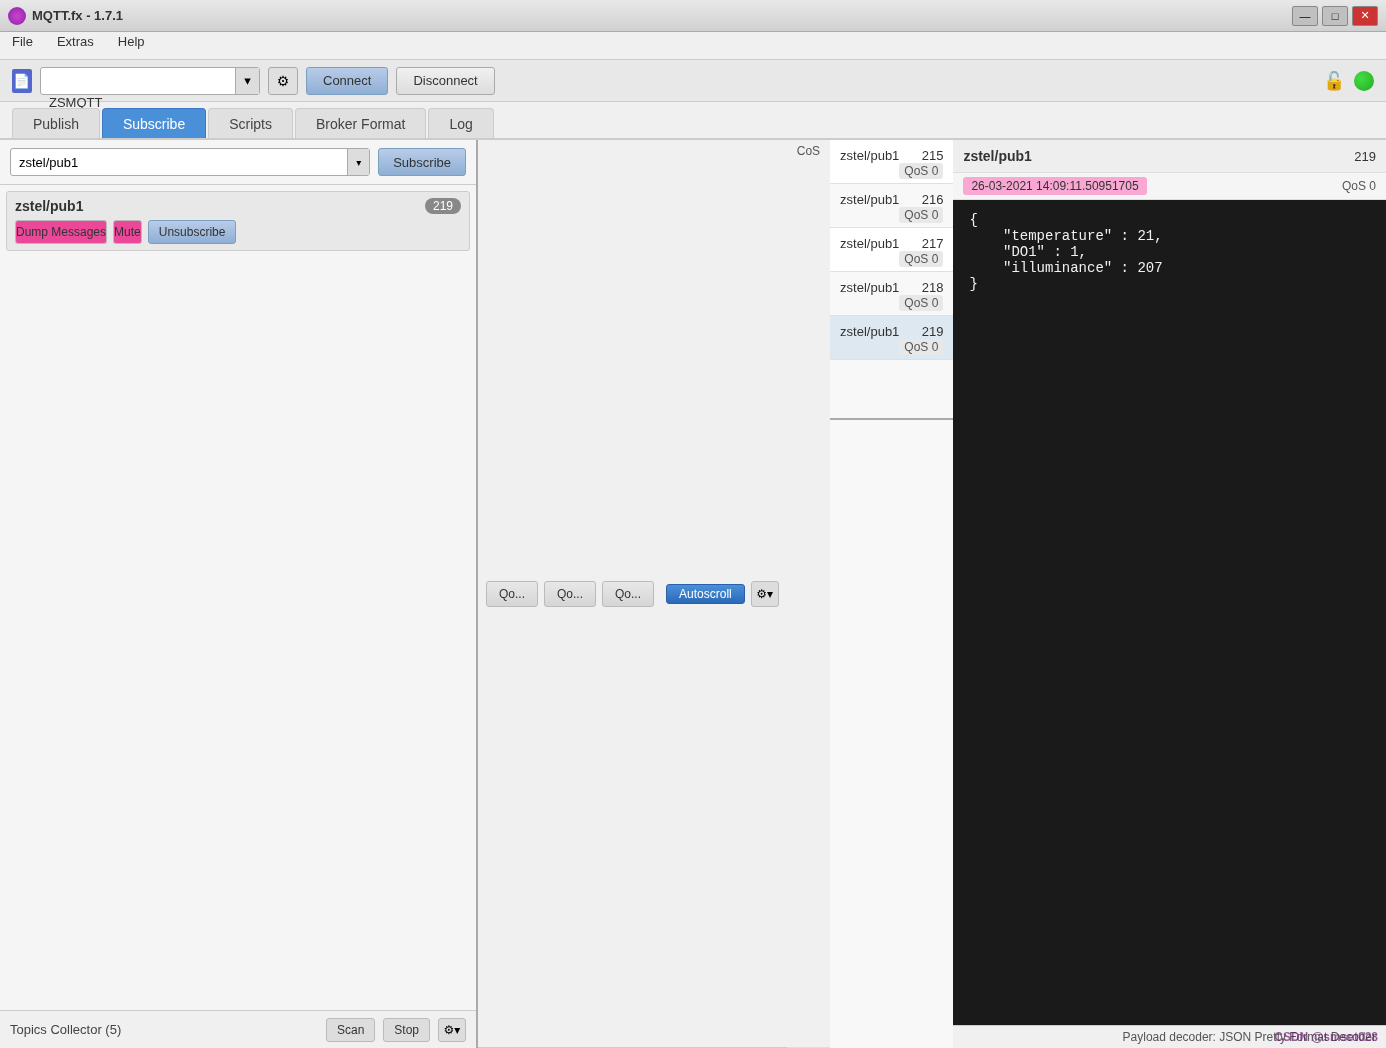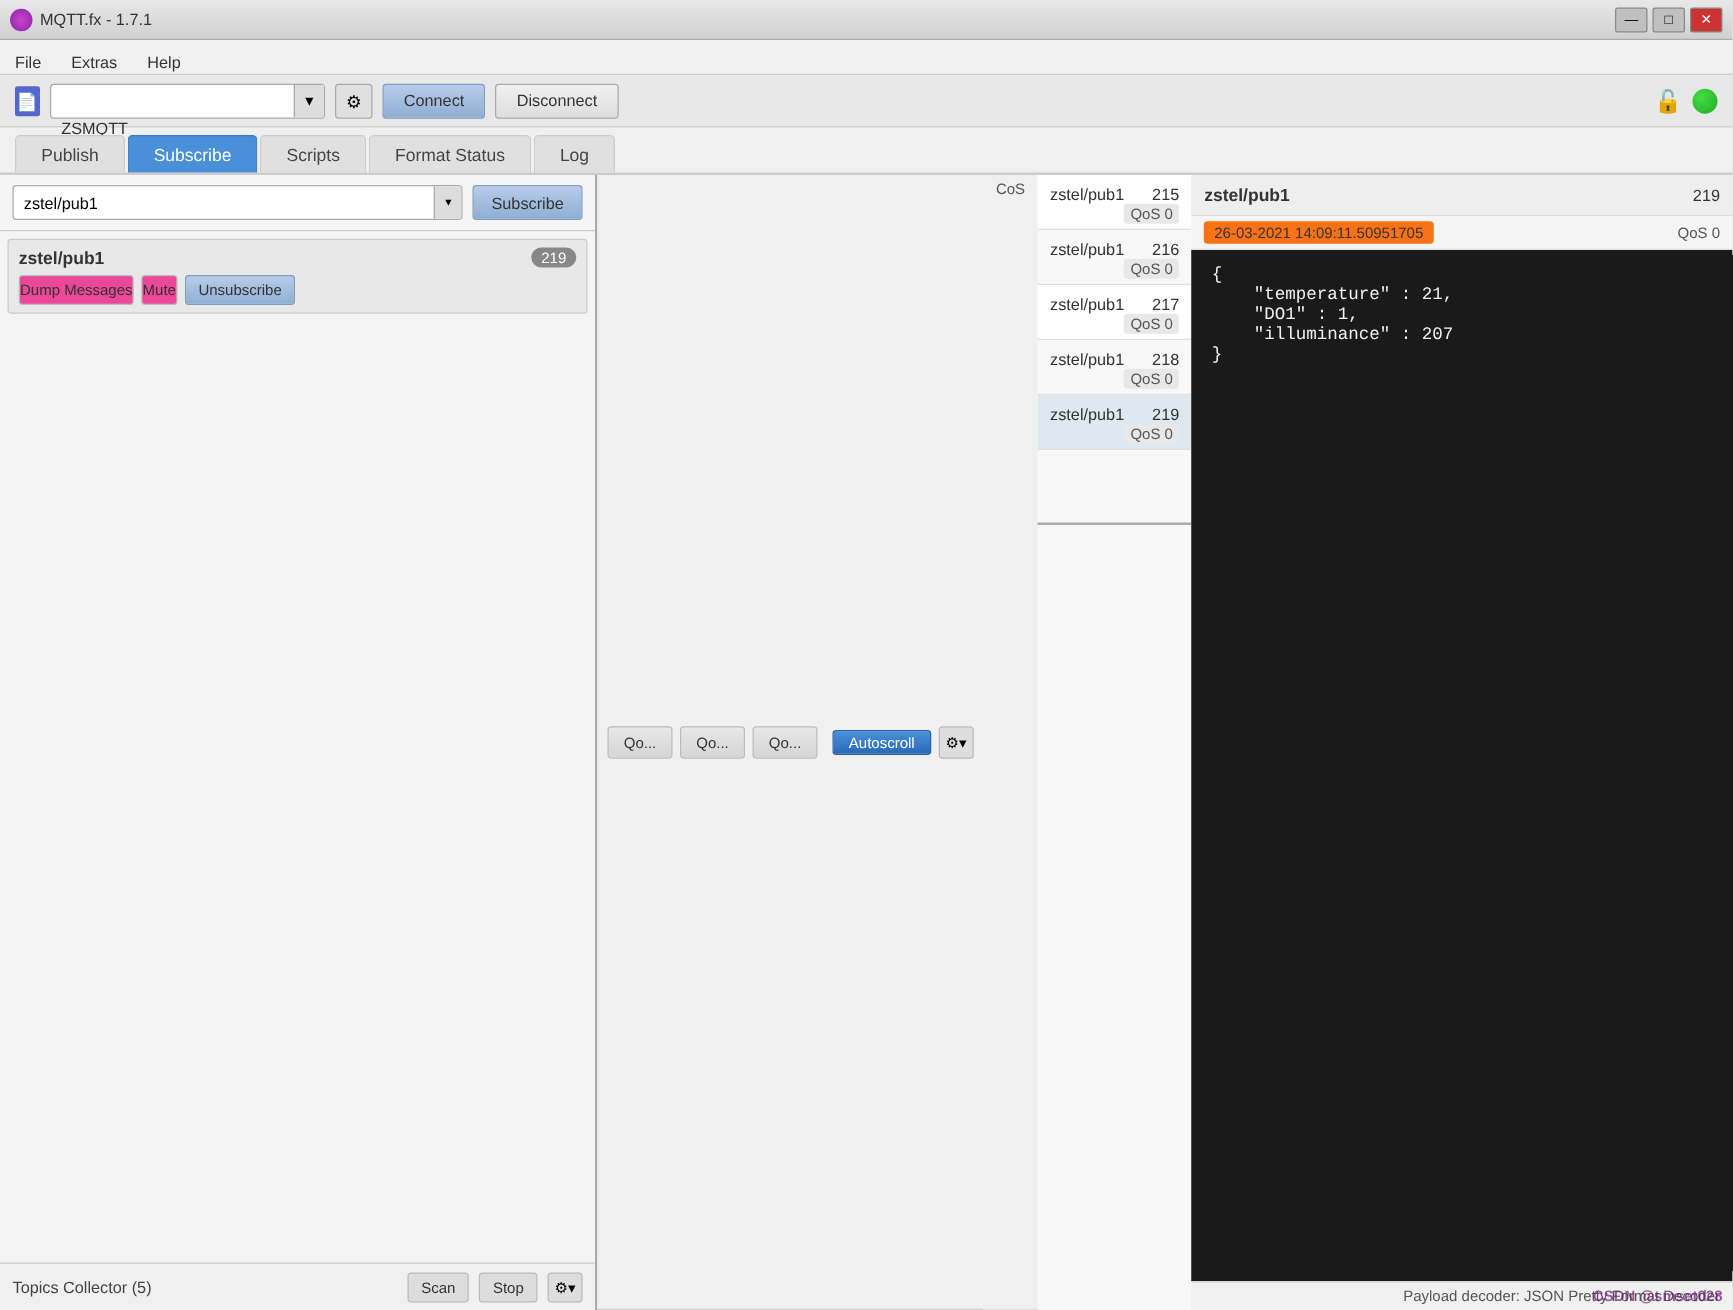--- a/index.html
+++ b/index.html
@@ -28,21 +28,21 @@
       gap: 6px;
     }
     .title-icon {
       width: 18px;
       height: 18px;
       background: radial-gradient(circle, #cc44cc, #8822aa);
       border-radius: 50%;
     }
     .title-text {
       font-size: 13px;
-      font-weight: normal;
+      font-weight: bold;
       color: #333;
       text-align: center;
     }
     .title-controls {
       display: flex;
       gap: 4px;
     }
     .title-btn {
       width: 26px;
       height: 20px;
@@ -55,21 +55,21 @@
       font-size: 11px;
       cursor: pointer;
     }
     .title-btn.close { background: #cc3333; color: white; }
 
     
     .menu-bar {
       background: #f0f0f0;
       height: 28px;
       display: flex;
-      align-items: flex-end;
+      align-items: flex-start;
       padding: 0 8px;
       border-bottom: 1px solid #ccc;
       gap: 16px;
     }
     .menu-item {
       font-size: 13px;
       color: #333;
       cursor: pointer;
       padding: 2px 4px;
     }
@@ -465,21 +465,21 @@
     }
     .detail-timestamp-row {
       display: flex;
       justify-content: space-between;
       align-items: center;
       padding: 4px 10px;
       background: #f5f5f5;
       border-bottom: 1px solid #ddd;
     }
     .detail-timestamp {
-      background: #f97316;
+      background: #f9a8d4;
       border-radius: 3px;
       padding: 2px 8px;
       font-size: 12px;
       color: #333;
     }
     .detail-qos {
       font-size: 12px;
       color: #555;
     }
     .detail-payload {
@@ -546,21 +546,21 @@
   <button class="disconnect-btn">Disconnect</button>
   <div class="toolbar-spacer"></div>
   <span class="lock-icon">🔓</span>
   <div class="status-dot"></div>
 </div>
 
 <div class="tabs">
   <div class="tab">Publish</div>
   <div class="tab active">Subscribe</div>
   <div class="tab">Scripts</div>
-  <div class="tab">Format Status</div>
+  <div class="tab">Broker Format</div>
   <div class="tab">Log</div>
 </div>
 
 <div class="main-content">
 
   <div class="left-panel">
 
     <div class="subscribe-bar">
       <div class="topic-input-wrap">
         <input class="topic-input" type="text" value="zstel/pub1" style="">

